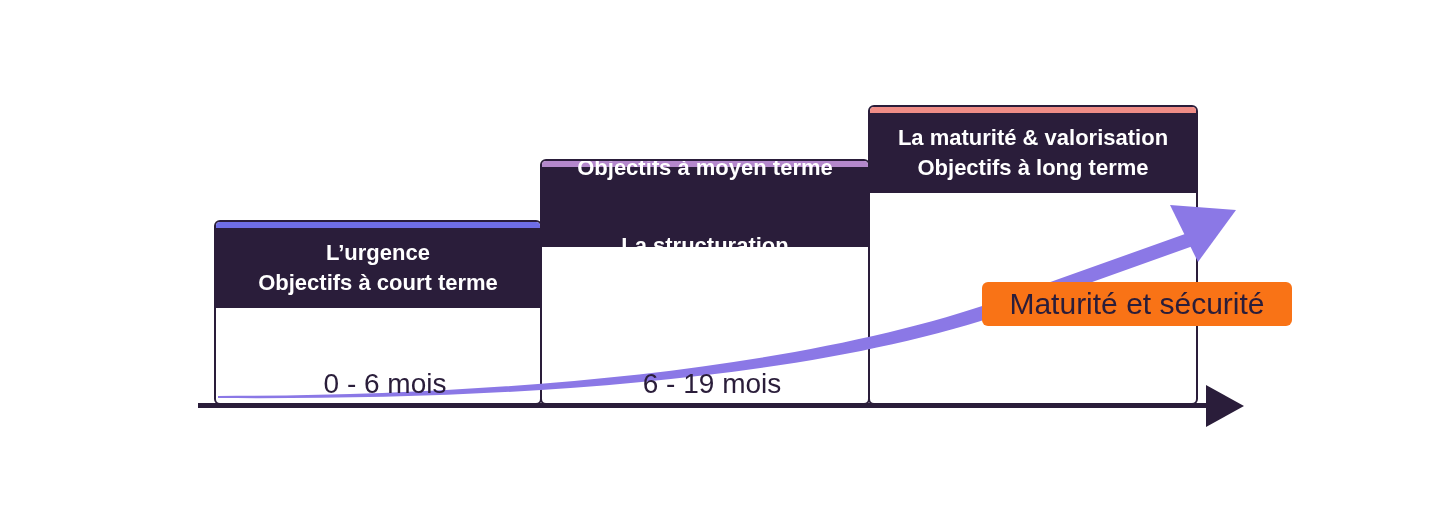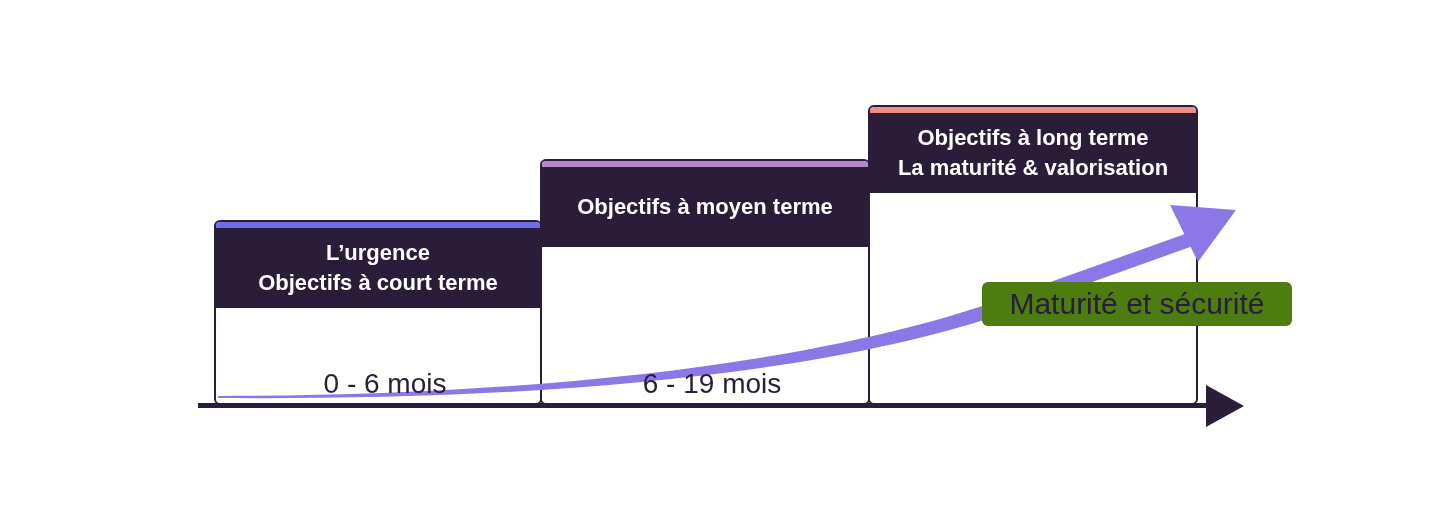--- a/index.html
+++ b/index.html
@@ -4,49 +4,50 @@
 <style>
   html, body { margin:0; padding:0; background:#ffffff; }
   body { width:1448px; height:532px; position:relative; overflow:hidden; font-family:"Liberation Sans", sans-serif; }
   .stage { position:absolute; left:0; top:0; width:1448px; height:532px; }
   .card { position:absolute; background:#fff; border:2px solid #2a1d3a; border-radius:6px; box-sizing:border-box; overflow:hidden; }
   .card .accent { position:absolute; left:0; right:0; top:0; height:6px; }
   .card .head { position:absolute; left:0; right:0; top:6px; background:#2a1d3a; color:#ffffff; font-weight:bold; font-size:22px; line-height:30px; text-align:center; display:flex; flex-direction:column; justify-content:center; }
   .card .range { position:absolute; left:0; right:0; bottom:2px; text-align:center; font-size:28px; color:#2a1d3a; line-height:34px; z-index:1;padding-left:14px; }
   .svg-layer { position:absolute; left:0; top:0; width:1448px; height:532px; pointer-events:none; }
   .axis { position:absolute; left:198px; top:403px; width:1010px; height:5px; background:#2a1d3a; }
-  .label-pill { position:absolute; left:982px; top:282px; width:310px; height:44px; background:#4d7c0f; border-radius:6px; color:#2a1d3a; font-size:30px; line-height:44px; text-align:center; }
+  .label-pill { position:absolute; left:982px; top:282px; width:310px; height:44px; background:#f97316; border-radius:6px; color:#2a1d3a; font-size:30px; line-height:44px; text-align:center; }
 </style>
 </head>
 <body>
 
 <div class="stage">
 
   <div class="card" style="left:214px; top:220px; width:328px; height:185px;">
     <div class="accent" style="background:#6f6de6;"></div>
     <div class="head" style="height:80px;">
       <div>L’urgence</div>
       <div>Objectifs à court terme</div>
     </div>
     <div class="range">0 - 6 mois</div>
   </div>
 
   <div class="card" style="left:540px; top:159px; width:330px; height:246px;">
     <div class="accent" style="background:#b488cc;"></div>
     <div class="head" style="height:80px;gap:48px;">
       <div>Objectifs à moyen terme</div>
+      <div>La structuration</div>
     </div>
     <div class="range">6 - 19 mois</div>
   </div>
 
   <div class="card" style="left:868px; top:105px; width:330px; height:300px;">
     <div class="accent" style="background:#ef8c86;"></div>
     <div class="head" style="height:80px;">
+      <div>La maturité &amp; valorisation</div>
       <div>Objectifs à long terme</div>
-      <div>La maturité &amp; valorisation</div>
     </div>
   </div>
 
   <div class="axis"></div>
 
   <svg class="svg-layer" viewBox="0 0 1448 532">
 
     <polygon points="1206,385 1244,406 1206,427" fill="#2a1d3a"></polygon>
 
     <path d="M 218 396 C 500 396, 800 370, 1000 300 L 1185 234 L 1193 246 L 1008 312 C 805 382, 500 400, 218 398 Z" fill="#8b78e6"></path>

